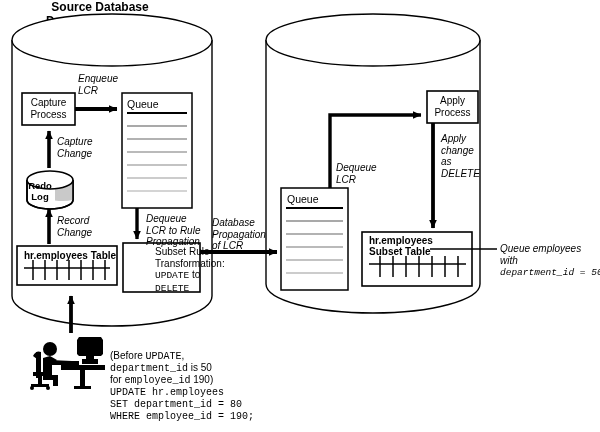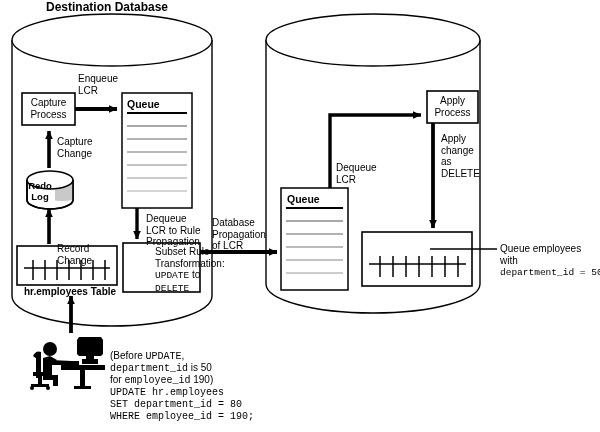--- a/index.html
+++ b/index.html
@@ -22,20 +22,21 @@
     width: 600px;
     height: 432px;
   }
   .lbl {
     position: absolute;
     font-family: "Liberation Sans", sans-serif;
     font-size: 10px;
     color: #000000;
     line-height: 11.5px;
     white-space: pre;
+    font-style: italic;
   }
   .mono {
     font-family: "Liberation Mono", monospace;
     font-size: 9.5px;
     letter-spacing: 0px;
   }
   .cyl-title {
     font-family: "Liberation Sans", sans-serif;
     font-weight: bold;
     font-size: 12px;
@@ -45,21 +46,21 @@
   }
   .boxlbl {
     position: absolute;
     font-size: 10px;
     line-height: 11.5px;
     color: #000;
     white-space: pre;
   }
   .queue-hdr {
     position: absolute;
-    font-weight: bold;
+    font-weight: normal;
     font-size: 10.5px;
     color: #000;
   }
   .redo-lbl {
     position: absolute;
     font-weight: bold;
     font-size: 9.5px;
     line-height: 11px;
     text-align: center;
     color: #000;
@@ -216,49 +217,51 @@
 
       <rect x="82" y="359" width="16" height="5"></rect>
       <rect x="86" y="355" width="8" height="5"></rect>
 
       <path d="M79,337 L101,337 L103,340 L103,354 L101,356 L79,356 L77,354 L77,340 z"></path>
 
       <rect x="62" y="361" width="17" height="4"></rect>
     </g>
   </svg>
 
+  <div class="cyl-title" style="left:12px; top:33px; width:200px;">Source Database</div>
 
   <div class="cyl-title" style="left:266px; top:33px; width:214px;">Destination Database</div>
 
   <div class="boxlbl" style="left:22px; top:97px; width:53px; text-align:center;"><span>Capture</span><br><span>Process</span></div>
 
   <div class="lbl" style="left:78px; top:73px;"><span>Enqueue</span><br><span>LCR</span></div>
 
   <div class="lbl" style="left:57px; top:136px;"><span>Capture</span><br><span>Change</span></div>
 
   <div class="redo-lbl" style="left:27px; top:180px; width:26px;"><span>Redo</span><br><span>Log</span></div>
 
-  <div class="lbl" style="left:57px; top:215px;margin-top:28px;"><span>Record</span><br><span>Change</span></div>
+  <div class="lbl" style="left:57px; top:215px;"><span>Record</span><br><span>Change</span></div>
 
   <div class="queue-hdr" style="left:127px; top:98px;">Queue</div>
 
-  <div class="tbl-lbl" style="left:24px; top:250px;margin-top:36px;">hr.employees Table</div>
+  <div class="tbl-lbl" style="left:24px; top:250px;">hr.employees Table</div>
 
   <div class="lbl" style="left:146px; top:213px;"><span>Dequeue</span><br><span>LCR to Rule</span><br><span>Propagation</span></div>
 
   <div class="boxlbl" style="left:127px; top:246px; width:72px;margin-left:28px;"><span>Subset Rule</span><br><span>Transformation:</span><br><span class="mono">UPDATE</span><span> to</span><br><span class="mono">DELETE</span></div>
 
   <div class="lbl" style="left:212px; top:217px;"><span>Database</span><br><span>Propagation</span><br><span>of LCR</span></div>
 
   <div class="queue-hdr" style="left:287px; top:193px;">Queue</div>
 
   <div class="lbl" style="left:336px; top:162px;"><span>Dequeue</span><br><span>LCR</span></div>
 
   <div class="boxlbl" style="left:427px; top:95px; width:51px; text-align:center;"><span>Apply</span><br><span>Process</span></div>
 
   <div class="lbl" style="left:441px; top:133px;"><span>Apply</span><br><span>change</span><br><span>as</span><br><span>DELETE</span></div>
 
+  <div class="tbl-lbl" style="left:369px; top:235px;"><span>hr.employees</span><br><span>Subset Table</span></div>
 
   <div class="lbl" style="left:500px; top:243px;"><span>Queue employees</span><br><span>with</span><br><span class="mono">department_id = 50</span></div>
 
   <div class="sql-block" style="left:110px; top:350px;"><span>(Before </span><span class="sql-mono">UPDATE</span><span>,</span><br><span class="sql-mono">department_id</span><span> is 50</span><br><span>for </span><span class="sql-mono">employee_id</span><span> 190)</span><br><span class="sql-mono">UPDATE hr.employees</span><br><span class="sql-mono">SET department_id = 80</span><br><span class="sql-mono">WHERE employee_id = 190;</span></div>
 
 </div>
 
 </body></html>

